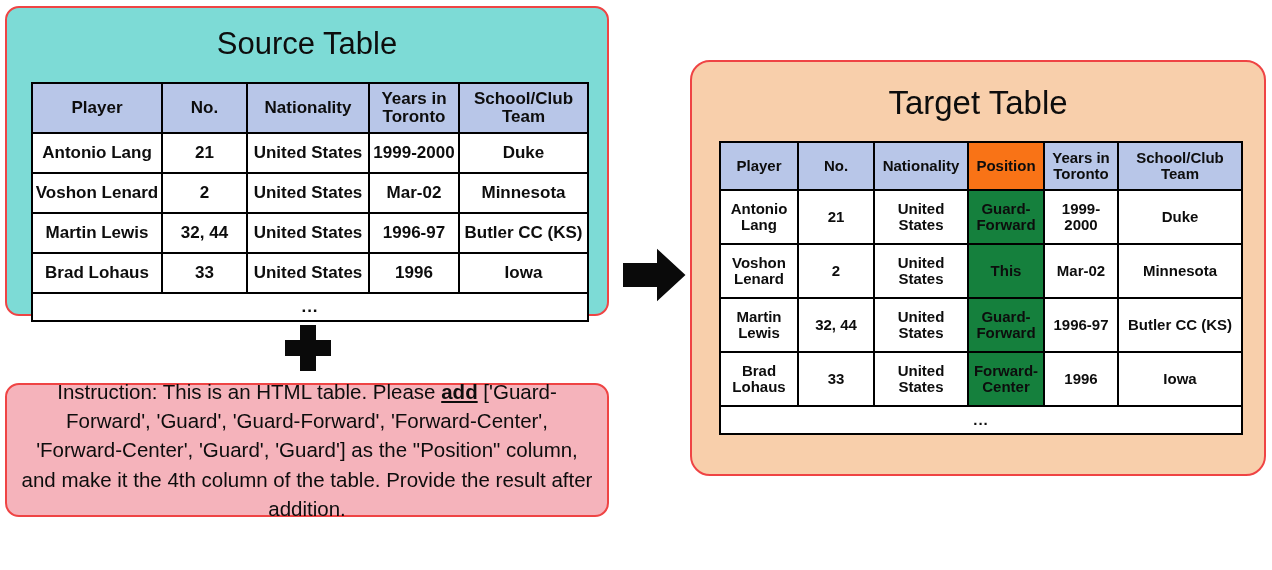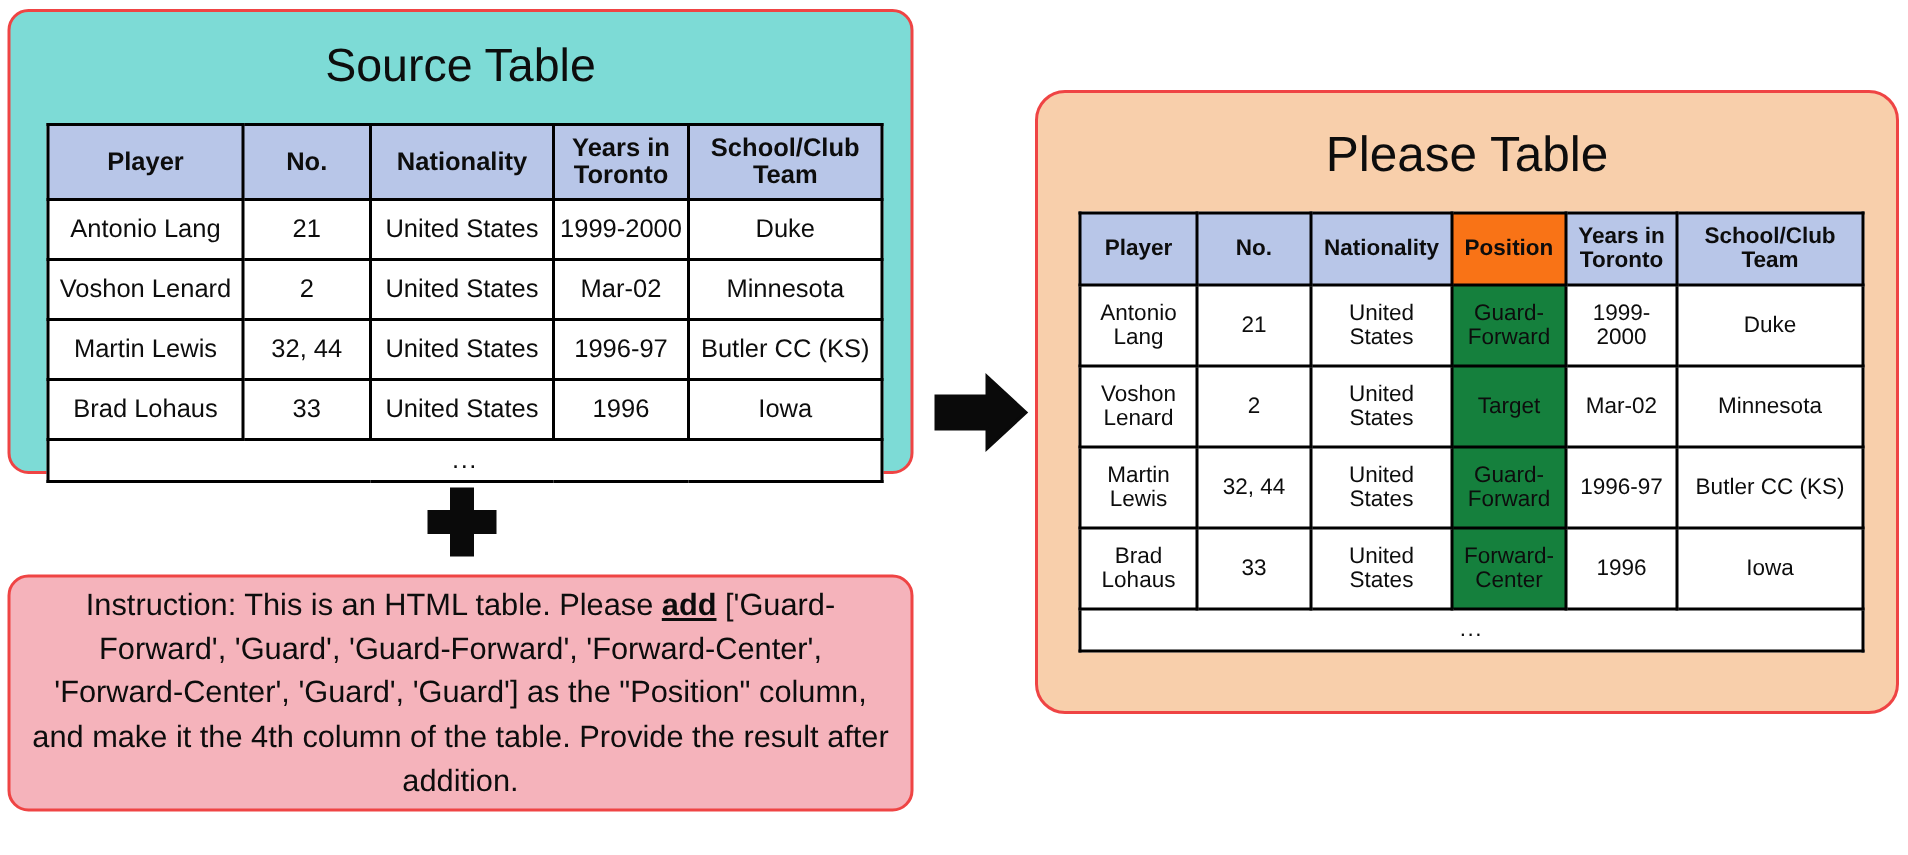--- a/index.html
+++ b/index.html
@@ -26,21 +26,21 @@
     background: #7ddbd6;
   }
   #target-card {
     left: 690px; top: 60px;
     width: 576px; height: 416px;
     background: #f8cfab;
     border-radius: 20px;
   }
   #instruction-card {
     left: 5px; top: 383px;
-    width: 604px; height: 158px;
+    width: 604px; height: 134px;
     background: #f5b3bb;
     border-radius: 14px;
     display: flex; align-items: center; justify-content: center;
   }
 
   
   .card-title {
     text-align: center;
     font-size: 31px;
     font-weight: 400;
@@ -54,21 +54,21 @@
   .tbl {
     border-collapse: collapse;
     background: #ffffff;
     table-layout: fixed;
   }
   .tbl td, .tbl th {
     border: 2px solid #000000;
     text-align: center;
     vertical-align: middle;
     color: #0d0d0d;
-    font-weight: 400;
+    font-weight: 700;
   }
   .tbl thead th {
     background: #b8c6e8;
     font-weight: bold;
     line-height: 1.08;
     text-align: center;
   }
   .tbl thead th.pos-head {
     background: #f97316;
   }
@@ -218,21 +218,21 @@
   <svg width="64" height="54" viewBox="0 0 64 54">
     <polygon points="2,16 36,16 36,3 62,27 36,51 36,38 2,38" fill="#0a0a0a" stroke="#0a0a0a" stroke-width="2" stroke-linejoin="miter"></polygon>
   </svg>
 </div>
 
 <div class="card" id="instruction-card">
   <div id="instruction-text"><span>Instruction: This is an HTML table. Please </span><b>add</b><span> ['Guard-Forward', 'Guard', 'Guard-Forward', 'Forward-Center', 'Forward-Center', 'Guard', 'Guard'] as the "Position" column, and make it the 4th column of the table. Provide the result after addition.</span></div>
 </div>
 
 <div class="card" id="target-card">
-  <div class="card-title">Please Table</div>
+  <div class="card-title">Target Table</div>
 
   <div id="target-table-wrap">
     <table class="tbl" id="target-table">
       <colgroup>
         <col class="t0">
           <col class="t1">
           <col class="t2">
           <col class="t3">
           <col class="t4">
           <col class="t5">
@@ -253,21 +253,21 @@
           <td>21</td>
           <td>United States</td>
           <td class="pos-cell">Guard-Forward</td>
           <td>1999-2000</td>
           <td>Duke</td>
         </tr>
         <tr>
           <td>Voshon Lenard</td>
           <td>2</td>
           <td>United States</td>
-          <td class="pos-cell">Target</td>
+          <td class="pos-cell">This</td>
           <td>Mar-02</td>
           <td>Minnesota</td>
         </tr>
         <tr>
           <td>Martin Lewis</td>
           <td>32, 44</td>
           <td>United States</td>
           <td class="pos-cell">Guard-Forward</td>
           <td>1996-97</td>
           <td>Butler CC (KS)</td>

